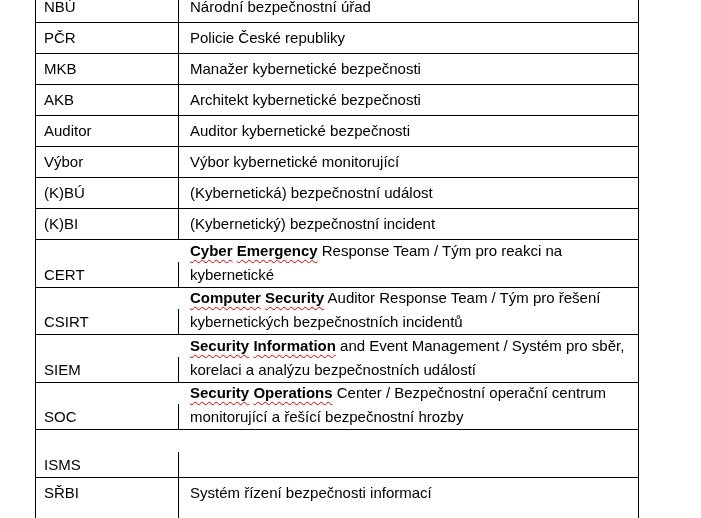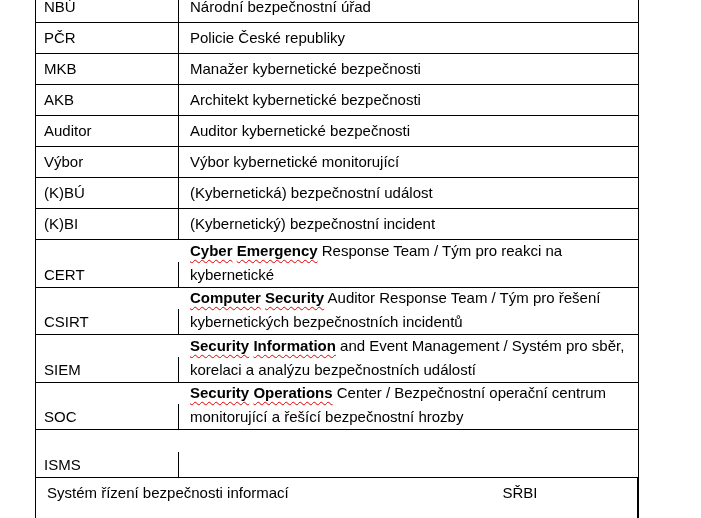--- a/index.html
+++ b/index.html
@@ -114,17 +114,17 @@
         <div class="cell def"><span class="miss">Security</span><span> </span><span class="miss">Information</span><span> and Event Management / Systém pro sběr,</span><br><span>korelaci a analýzu bezpečnostních událostí</span></div>
       </div>
       <div class="row double">
         <div class="cell abbr">SOC</div>
         <div class="cell def"><span class="miss">Security</span><span> </span><span class="miss">Operations</span><span> Center / Bezpečnostní operační centrum</span><br><span>monitorující a řešící bezpečnostní hrozby</span></div>
       </div>
       <div class="row double">
         <div class="cell abbr">ISMS</div>
       </div>
       <div class="row single last">
+        <div class="cell abbr">SŘBI</div>
         <div class="cell def"><span>Systém řízení bezpečnosti informací</span></div>
-        <div class="cell abbr">SŘBI</div>
       </div>
     </div>
 </div>
 
 </body></html>

